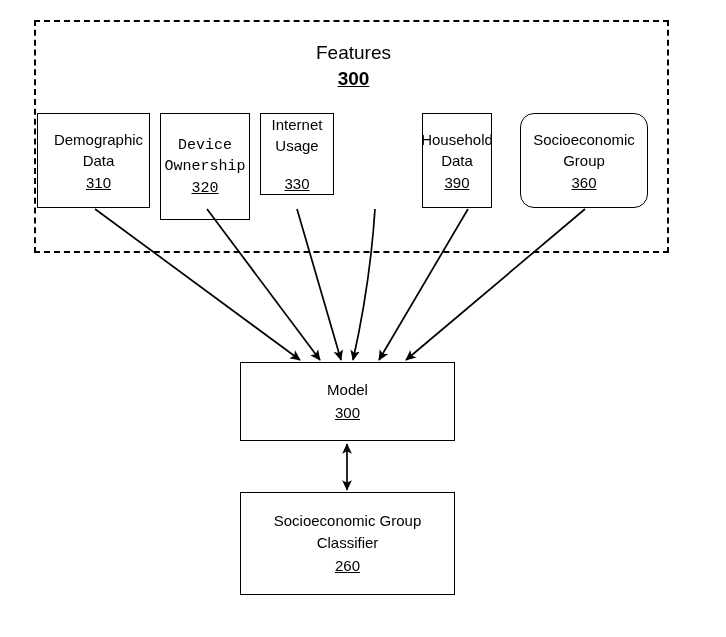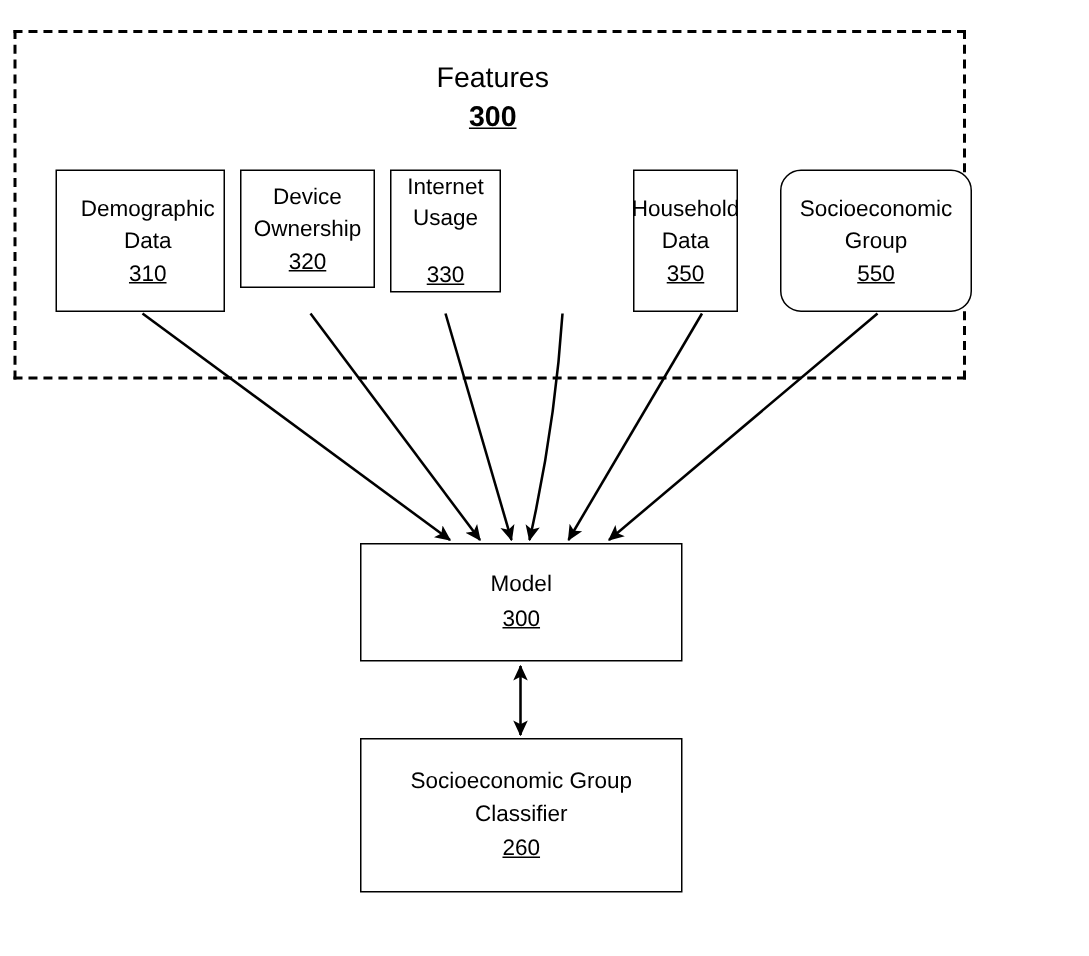--- a/index.html
+++ b/index.html
@@ -15,21 +15,21 @@
   #canvas {
     position: relative;
     width: 726px;
     height: 637px;
     background: #ffffff;
     overflow: hidden;
   }
   
   .dashed-group {
     position: absolute;
-    left: 9px;
+    left: 34px;
     top: 20px;
     width: 635px;
     height: 233px;
     border: 2px dashed #000000;
     box-sizing: border-box;
   }
   
   .group-title {
     position: absolute;
     left: 0;
@@ -112,43 +112,43 @@
     <div class="group-title">Features</div>
     <div class="group-ref"><span>300</span></div>
   </div>
 
   <div class="box feature-box" style="left:37px; top:113px; width:113px; height:95px;padding-left:10px;">
     <span class="lbl">Demographic
 Data</span>
     <span class="ref">310</span>
   </div>
 
-  <div class="box feature-box" style="left:160px; top:113px; width:90px; height:79px;">
+  <div class="box feature-box" style="left:160px; top:113px; width:90px; height:107px;font-family:Liberation Mono, monospace;">
     <span class="lbl">Device
 Ownership</span>
     <span class="ref">320</span>
   </div>
 
   <div class="box feature-box" style="left:260px; top:113px; width:74px; height:82px;gap:16px;">
     <span class="lbl">Internet
 Usage</span>
     <span class="ref">330</span>
   </div>
 
 
   <div class="box feature-box" style="left:422px; top:113px; width:70px; height:95px;">
     <span class="lbl">Household
 Data</span>
-    <span class="ref">350</span>
+    <span class="ref">390</span>
   </div>
 
   <div class="box feature-box" style="left:520px; top:113px; width:128px; height:95px;border-radius:14px;">
     <span class="lbl">Socioeconomic
 Group</span>
-    <span class="ref">550</span>
+    <span class="ref">360</span>
   </div>
 
   <div class="box model-box" style="left:240px; top:362px; width:215px; height:79px;align-items:center;">
     <span class="lbl">Model</span>
     <span class="ref">300</span>
   </div>
 
   <div class="box classifier-box" style="left:240px; top:492px; width:215px; height:103px;">
     <span class="lbl">Socioeconomic Group
 Classifier</span>

